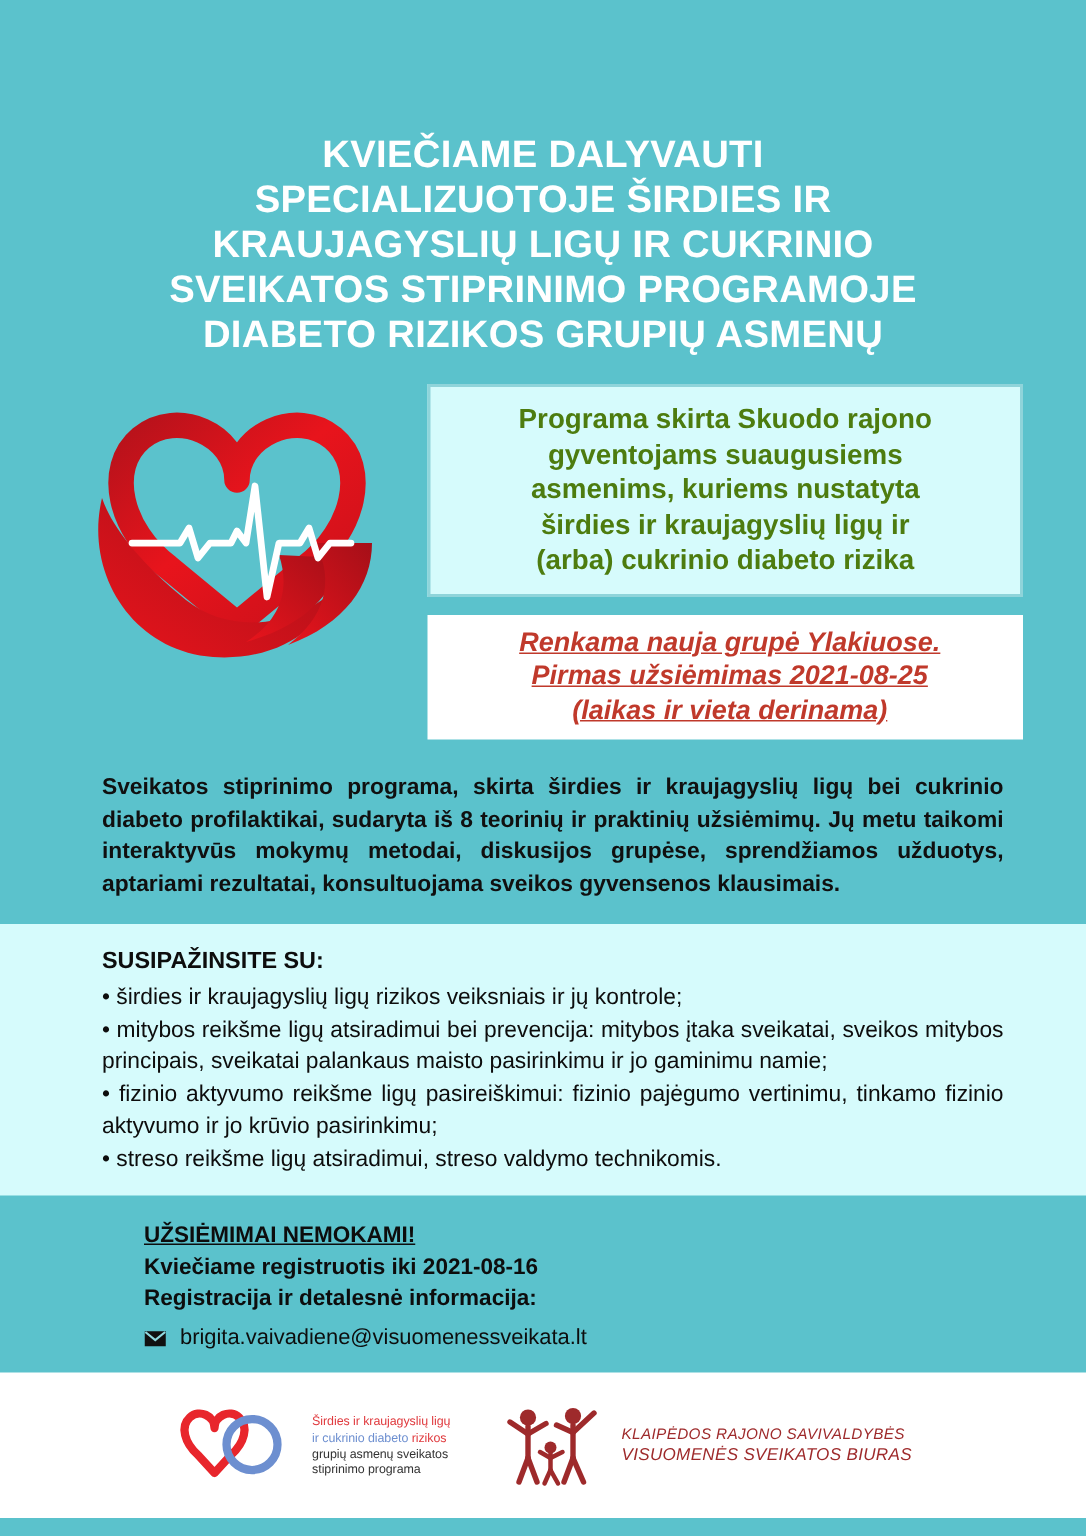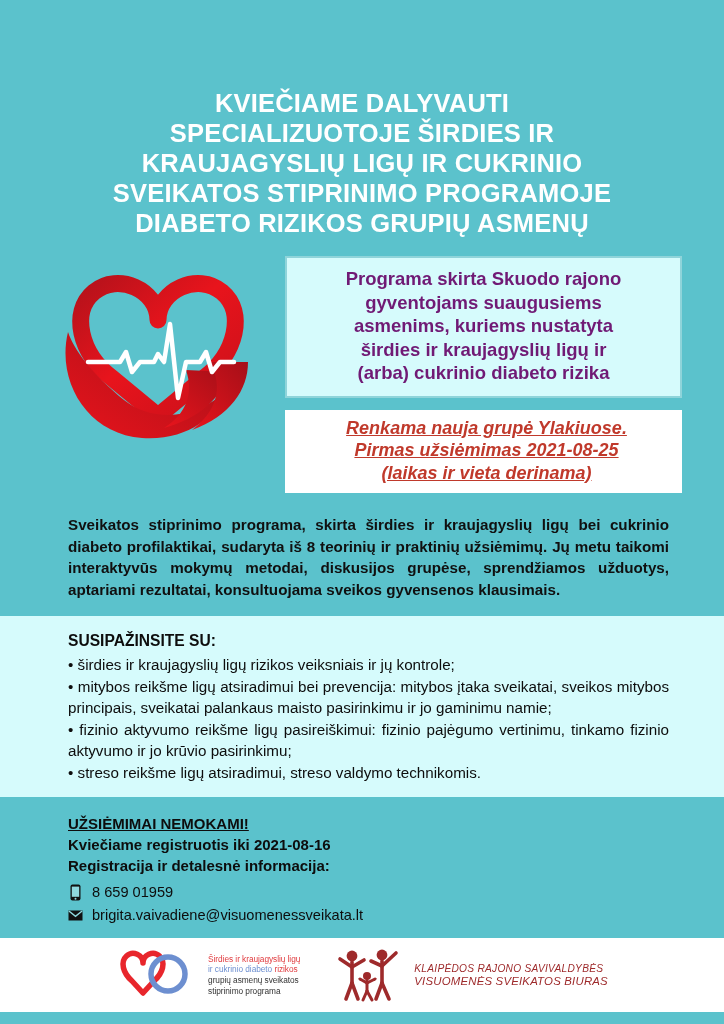--- a/index.html
+++ b/index.html
@@ -56,21 +56,21 @@
     padding-top: 2px;
   }
 
   .info-box {
     background: #d6fbfc;
     border: 2px solid #8fd4da;
     padding: 9px 12px 11px 12px;
     text-align: center;
   }
   .info-box .info-text {
-    color: #701a75;
+    color: #4d7c0f;
     font-weight: bold;
     font-size: 18.5px;
     line-height: 23.5px;
     white-space: pre-line;
   }
 
   .alert-box {
     margin-top: 12px;
     background: #ffffff;
     padding: 7px 4px 9px 10px;
@@ -114,21 +114,21 @@
   .list-band .bullet {
     margin: 0;
     color: #0d0d0d;
     font-size: 15.2px;
     line-height: 21.5px;
     text-align: justify;
   }
 
   
   .contact-band {
-    padding: 16px 40px 10px 68px;
+    padding: 16px 40px 10px 96px;
     flex: 1;
   }
   .contact-band .free-note {
     margin: 0;
     color: #0d0d0d;
     font-weight: bold;
     font-size: 15px;
     line-height: 21px;
     text-decoration: underline;
     display: inline-block;
@@ -280,30 +280,20 @@
     <p class="bullet">• fizinio aktyvumo reikšme ligų pasireiškimui: fizinio pajėgumo vertinimu, tinkamo fizinio aktyvumo ir jo krūvio pasirinkimu;</p>
     <p class="bullet">• streso reikšme ligų atsiradimui, streso valdymo technikomis.</p>
   </div>
 
   <div class="contact-band">
     <div><span class="free-note">UŽSIĖMIMAI NEMOKAMI!</span></div>
     <p class="reg-line">Kviečiame registruotis iki 2021-08-16</p>
     <p class="reg-line">Registracija ir detalesnė informacija:</p>
 
     <div class="contact-rows">
-      <div class="contact-row">
-        <span class="c-icon">
-          <svg width="11" height="17" viewBox="0 0 11 17" xmlns="http://www.w3.org/2000/svg" aria-hidden="true">
-            <rect x="0.5" y="0.5" width="10" height="16" rx="2" ry="2" fill="#111111"></rect>
-            <rect x="1.8" y="2.6" width="7.4" height="10.2" fill="#8fd8de"></rect>
-            <circle cx="5.5" cy="14.8" r="1" fill="#8fd8de"></circle>
-          </svg>
-        </span>
-        <span class="c-text">8 659 01959</span>
-      </div>
       <div class="contact-row">
         <span class="c-icon">
           <svg width="15" height="11" viewBox="0 0 15 11" xmlns="http://www.w3.org/2000/svg" aria-hidden="true">
             <rect x="0.5" y="0.5" width="14" height="10" fill="#111111"></rect>
             <polyline points="0.9,1 7.5,6.4 14.1,1" fill="none" stroke="#8fd8de" stroke-width="1.5"></polyline>
           </svg>
         </span>
         <span class="c-text">brigita.vaivadiene@visuomenessveikata.lt</span>
       </div>
     </div>

